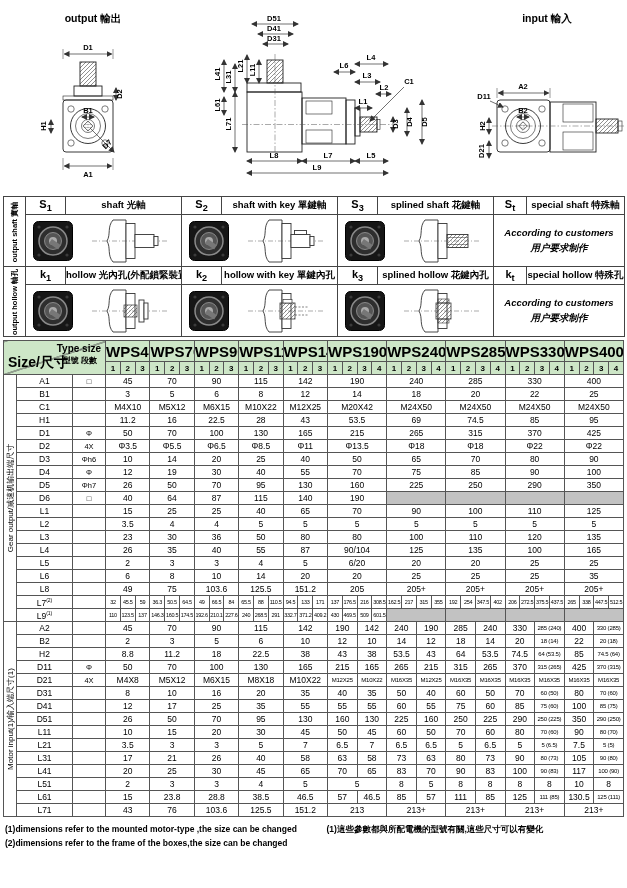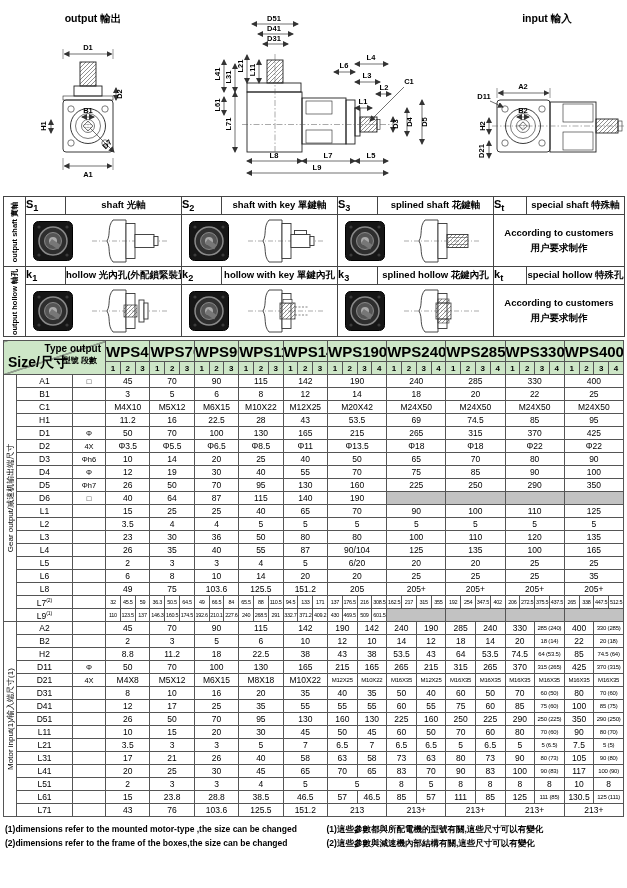--- a/index.html
+++ b/index.html
@@ -13,25 +13,25 @@
   .dim{stroke:#333;stroke-width:0.7;marker-start:url(#arS);marker-end:url(#arE);}
   .dim1{stroke:#333;stroke-width:0.7;marker-end:url(#arE);}
   .ext{stroke:#333;stroke-width:0.5;}
   .os-wrap{margin:2px 3px 0 3px;}
   .os-title{font-size:11px;font-weight:bold;margin:1px 0 2px 1px;}
   table{border-collapse:collapse;table-layout:fixed;}
   .os-table{width:621px;}
   .os-table td{border:1px solid #444;padding:0;overflow:hidden;}
   .os-side{position:relative;}
   .os-vtext{position:absolute;top:50%;left:50%;transform:translate(-50%,-50%) rotate(-90deg);white-space:nowrap;font-size:7.5px;font-weight:bold;}
-  .os-id{font-size:11px;font-weight:bold;height:17px;}
+  .os-id{text-align:center;font-size:11px;font-weight:bold;height:17px;}
   .os-name{text-align:center;font-size:9.5px;font-weight:bold;white-space:nowrap;}
   .os-icons{height:51px;}
   .os-icons .ic{display:flex;align-items:center;justify-content:space-around;height:100%;}
-  .os-special{text-align:center;font-size:9.5px;font-weight:bold;line-height:1.5;}
+  .os-special{text-align:center;font-size:9.5px;font-weight:bold;line-height:1.5;font-style:italic;}
   .mt{width:621px;margin:3px 3px 0 3px;}
   .mt th,.mt td{border:1px solid #555;padding:0;text-align:center;white-space:nowrap;overflow:hidden;}
   .mt th.model{background:#cde6c7;font-size:15px;font-weight:bold;height:20px;}
   .mt th.stg{background:#cde6c7;font-size:8px;font-weight:bold;height:12px;}
   .mt td{font-size:8.5px;height:12px;}
   .mt td.lbl{font-size:8.5px;}
   .mt td.lbl sup{font-size:5px;}
   .mt td.sym{font-size:7.5px;}
   .mt td.s{font-size:6px;letter-spacing:-0.2px;}
   .mt td.t{font-size:5.5px;letter-spacing:-0.3px;}
@@ -417,21 +417,21 @@
         <col>
         <col>
         <col>
         <col>
         <col>
         <col>
       </colgroup>
   <thead id="mt-head">
         <tr>
           <th class="corner" colspan="3" rowspan="2">
-            <span class="c-ts">Type output</span>
+            <span class="c-ts">Type size</span>
             <span class="c-tz">型號 段數</span>
             <span class="c-sz">Size/尺寸</span>
           </th>
           <th class="model" colspan="3">WPS40</th>
           <th class="model" colspan="3">WPS70</th>
           <th class="model" colspan="3">WPS90</th>
           <th class="model" colspan="3">WPS115</th>
           <th class="model" colspan="3">WPS142</th>
           <th class="model" colspan="4">WPS190</th>
           <th class="model" colspan="4">WPS240</th>
@@ -1070,17 +1070,16 @@
       </tbody>
 </table>
 
 <div class="notes">
   <div class="ncol">
     <div>(1)dimensions refer to the mounted motor-type ,the size can be changed</div>
     <div>(2)dimensions refer to the frame of the boxes,the size can be changed</div>
   </div>
   <div class="ncol">
     <div>(1)這些參數都與所配電機的型號有關,這些尺寸可以有變化</div>
-    <div>(2)這些參數與減速機內部結構有關,這些尺寸可以有變化</div>
   </div>
 </div>
 
 </div>
 
 </body></html>

